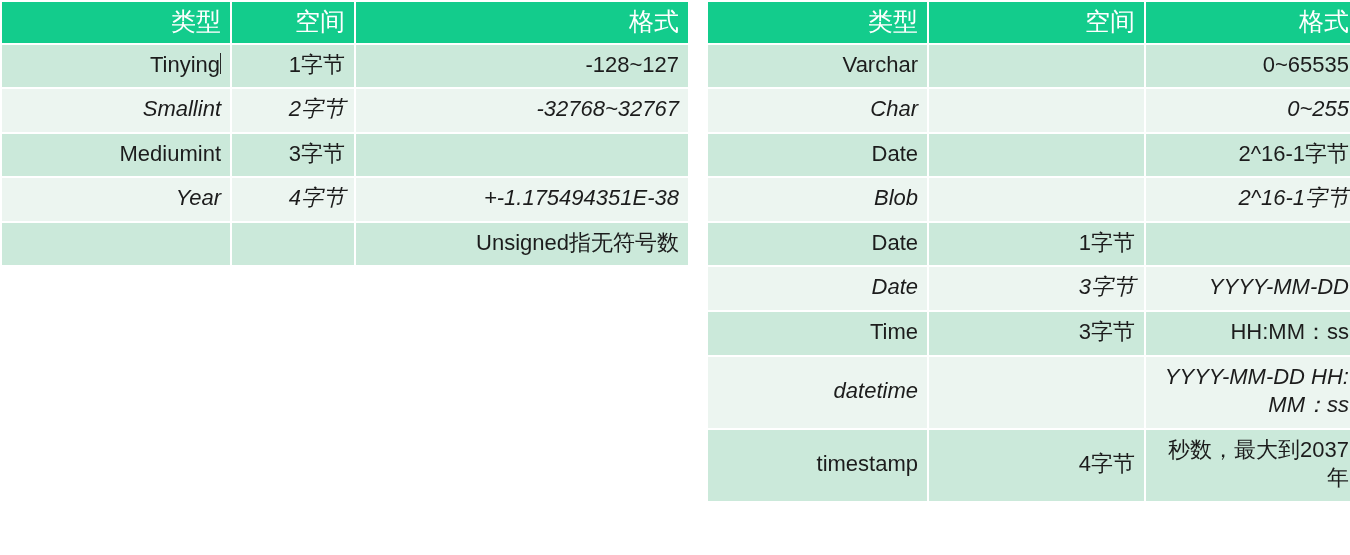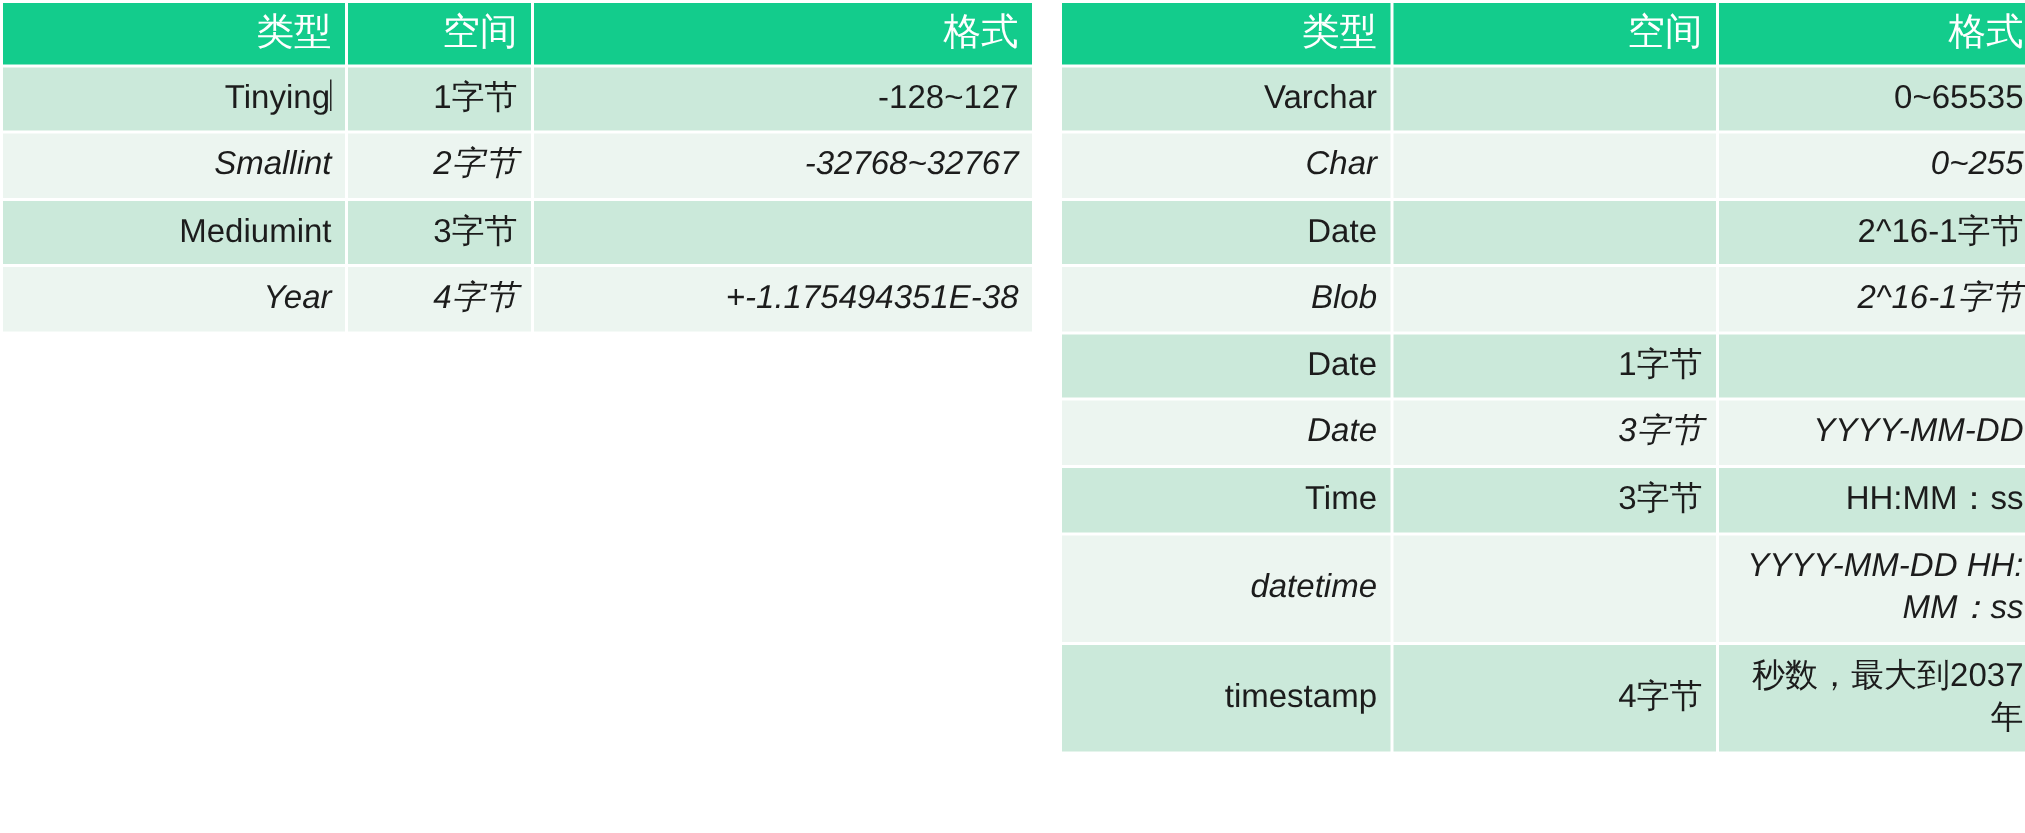--- a/index.html
+++ b/index.html
@@ -108,20 +108,25 @@
       <tr class="alt-a">
         <td>Mediumint</td>
         <td>3字节</td>
         <td></td>
       </tr>
       <tr class="alt-b">
         <td>Year</td>
         <td>4字节</td>
         <td>+-1.175494351E-38</td>
       </tr>
+      <tr class="alt-a">
+        <td></td>
+        <td></td>
+        <td class="nowrapcell">Unsigned指无符号数</td>
+      </tr>
     </tbody>
   </table>
 
   <table class="tbl" id="table-right">
     <colgroup>
         <col class="c1">
         <col class="c2">
         <col class="c3">
       </colgroup>
     <thead>

